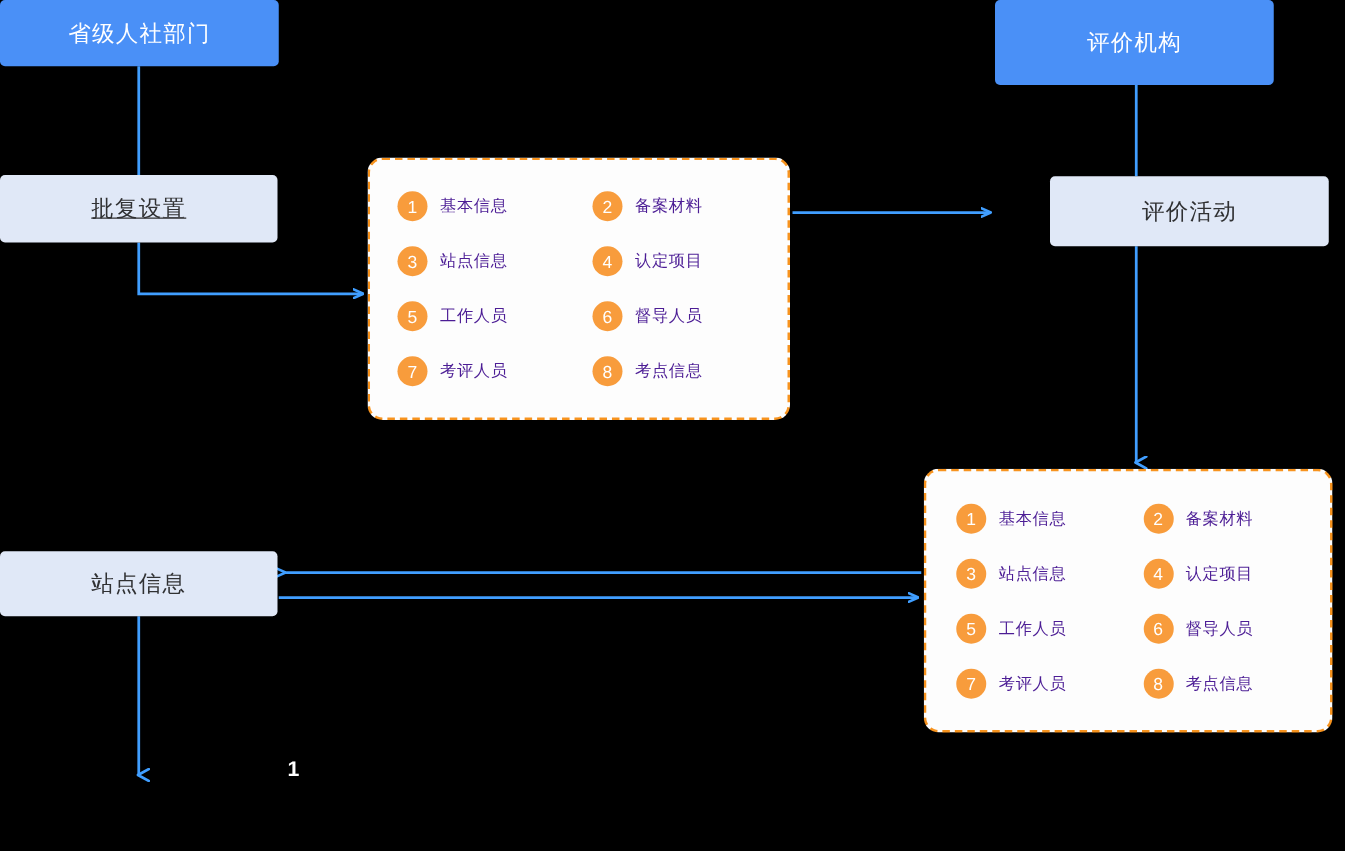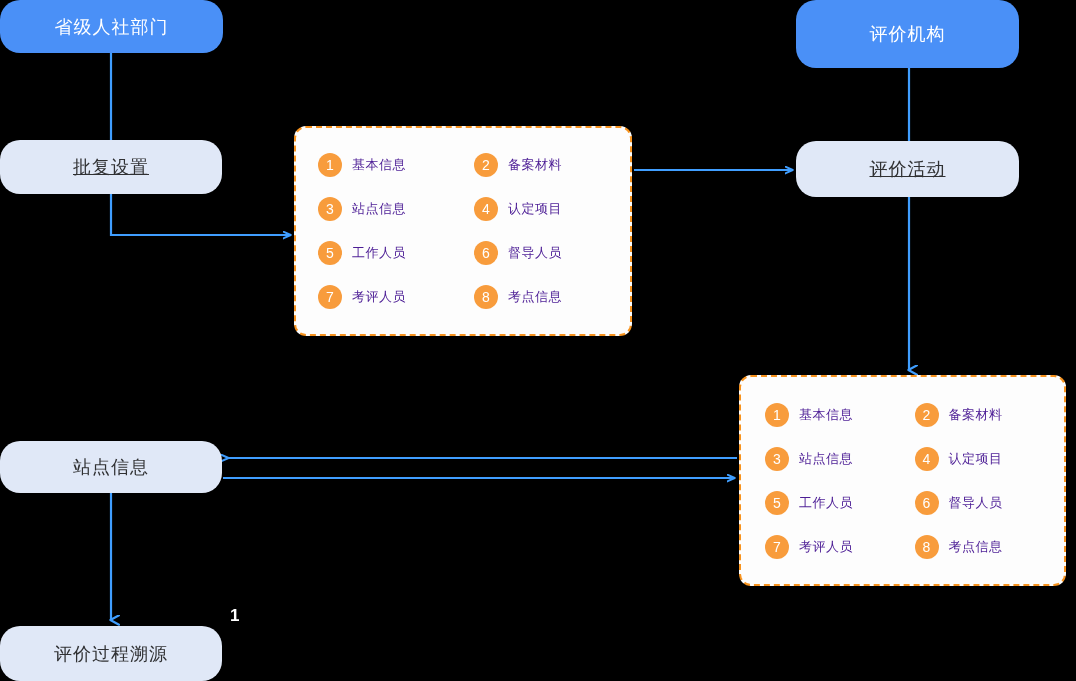--- a/index.html
+++ b/index.html
@@ -15,21 +15,21 @@
     font-family: "Liberation Sans", "DejaVu Sans", sans-serif;
     overflow: hidden;
   }
 
   
   .node {
     position: absolute;
     display: flex;
     align-items: center;
     justify-content: center;
-    border-radius: 20px;
+    border-radius: 4px;
     box-sizing: border-box;
     letter-spacing: 1px;
   }
   .node.primary {
     background: #4a90f7;
     color: #ffffff;
     font-size: 18px;
   }
   .node.secondary {
     background: #e0e8f7;
@@ -147,31 +147,28 @@
   </div>
 
   <div class="node primary" style="left:796px; top:0px; width:223px; height:68px;text-align:right;">
     <span>评价机构</span>
   </div>
 
   <div class="node secondary" style="left:0px; top:140px; width:222px; height:54px;text-decoration:underline;">
     <span>批复设置</span>
   </div>
 
-  <div class="node secondary" style="left:796px; top:141px; width:223px; height:56px;text-decoration:underline;">
+  <div class="node secondary" style="left:840px; top:141px; width:223px; height:56px;">
     <span>评价活动</span>
   </div>
 
   <div class="node secondary" style="left:0px; top:441px; width:222px; height:52px;">
     <span>站点信息</span>
   </div>
 
-  <div class="node secondary" style="left:0px; top:626px; width:222px; height:55px;">
-    <span>评价过程溯源</span>
-  </div>
 
   <div class="list-panel" id="panel-a">
 
     <div class="list-item">
       <span class="badge">1</span>
       <span class="item-label">基本信息</span>
     </div>
     <div class="list-item">
       <span class="badge">2</span>
       <span class="item-label">备案材料</span>

